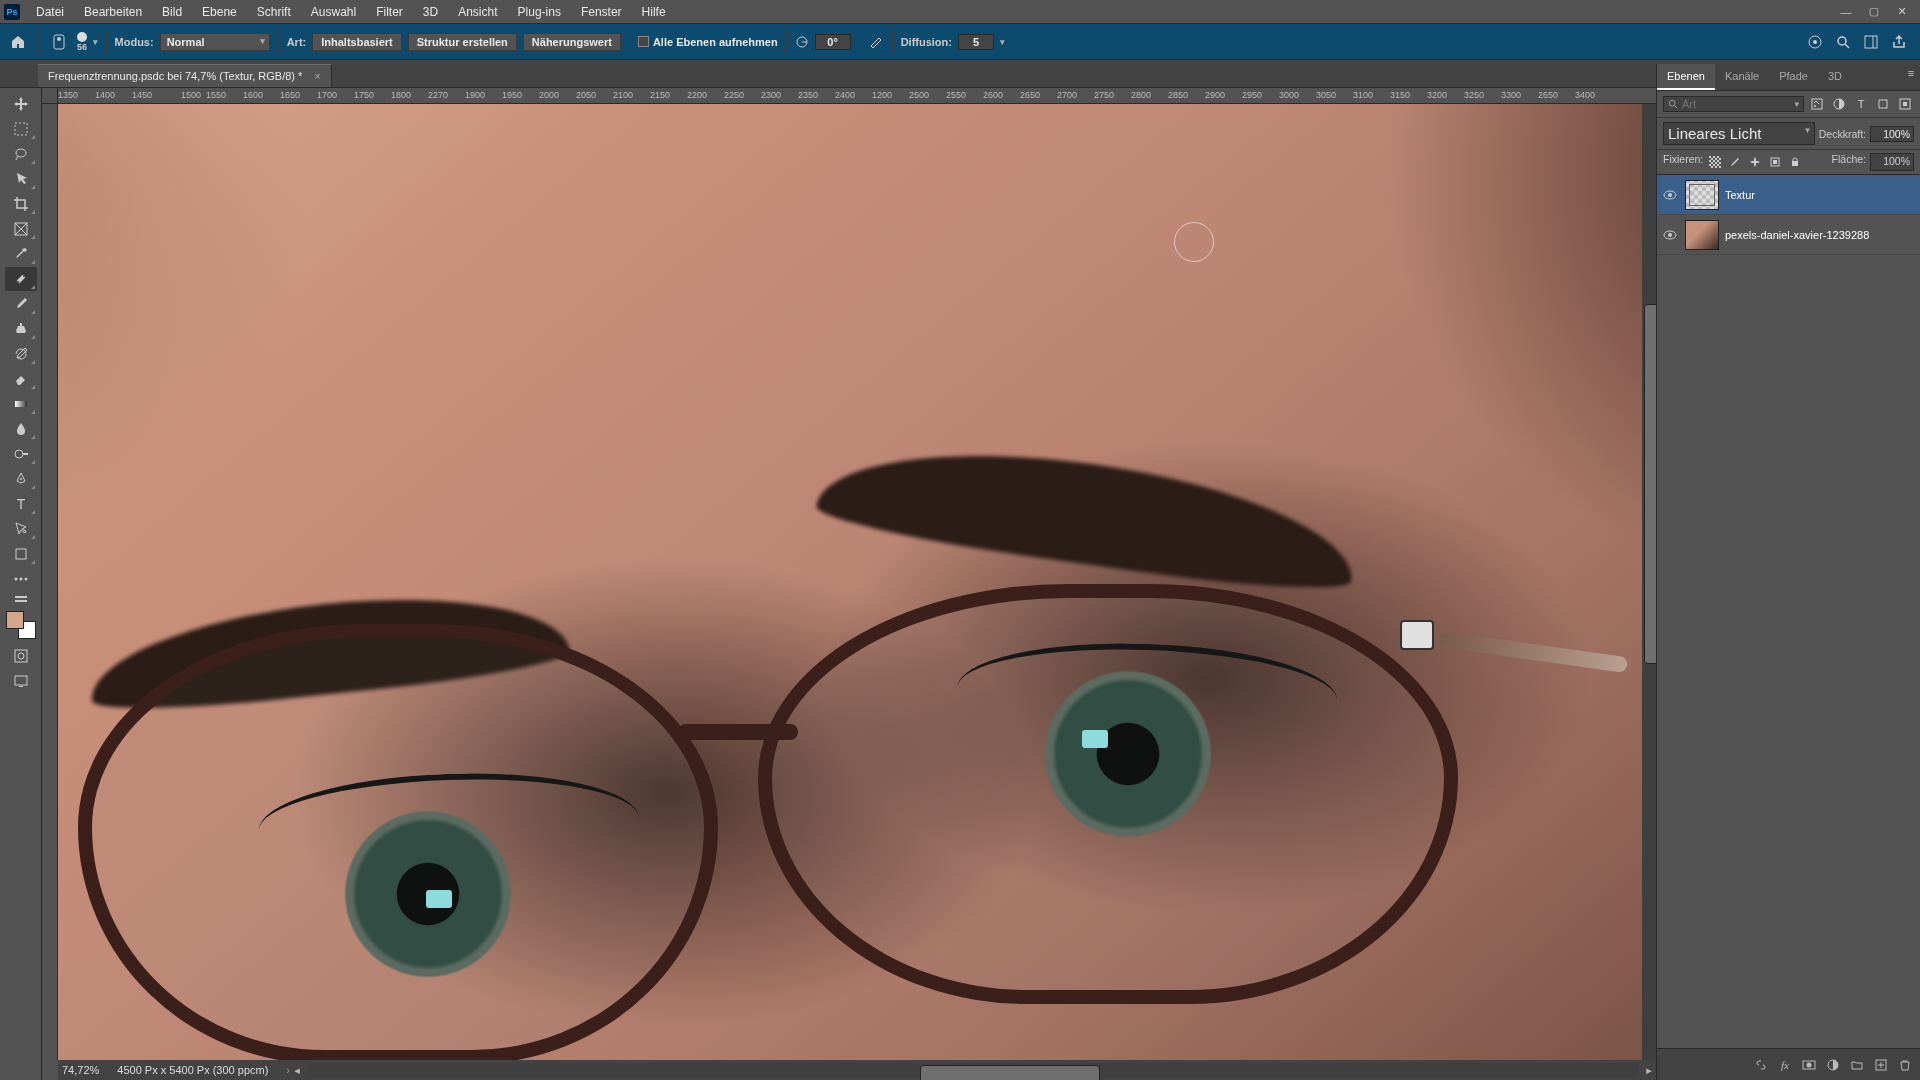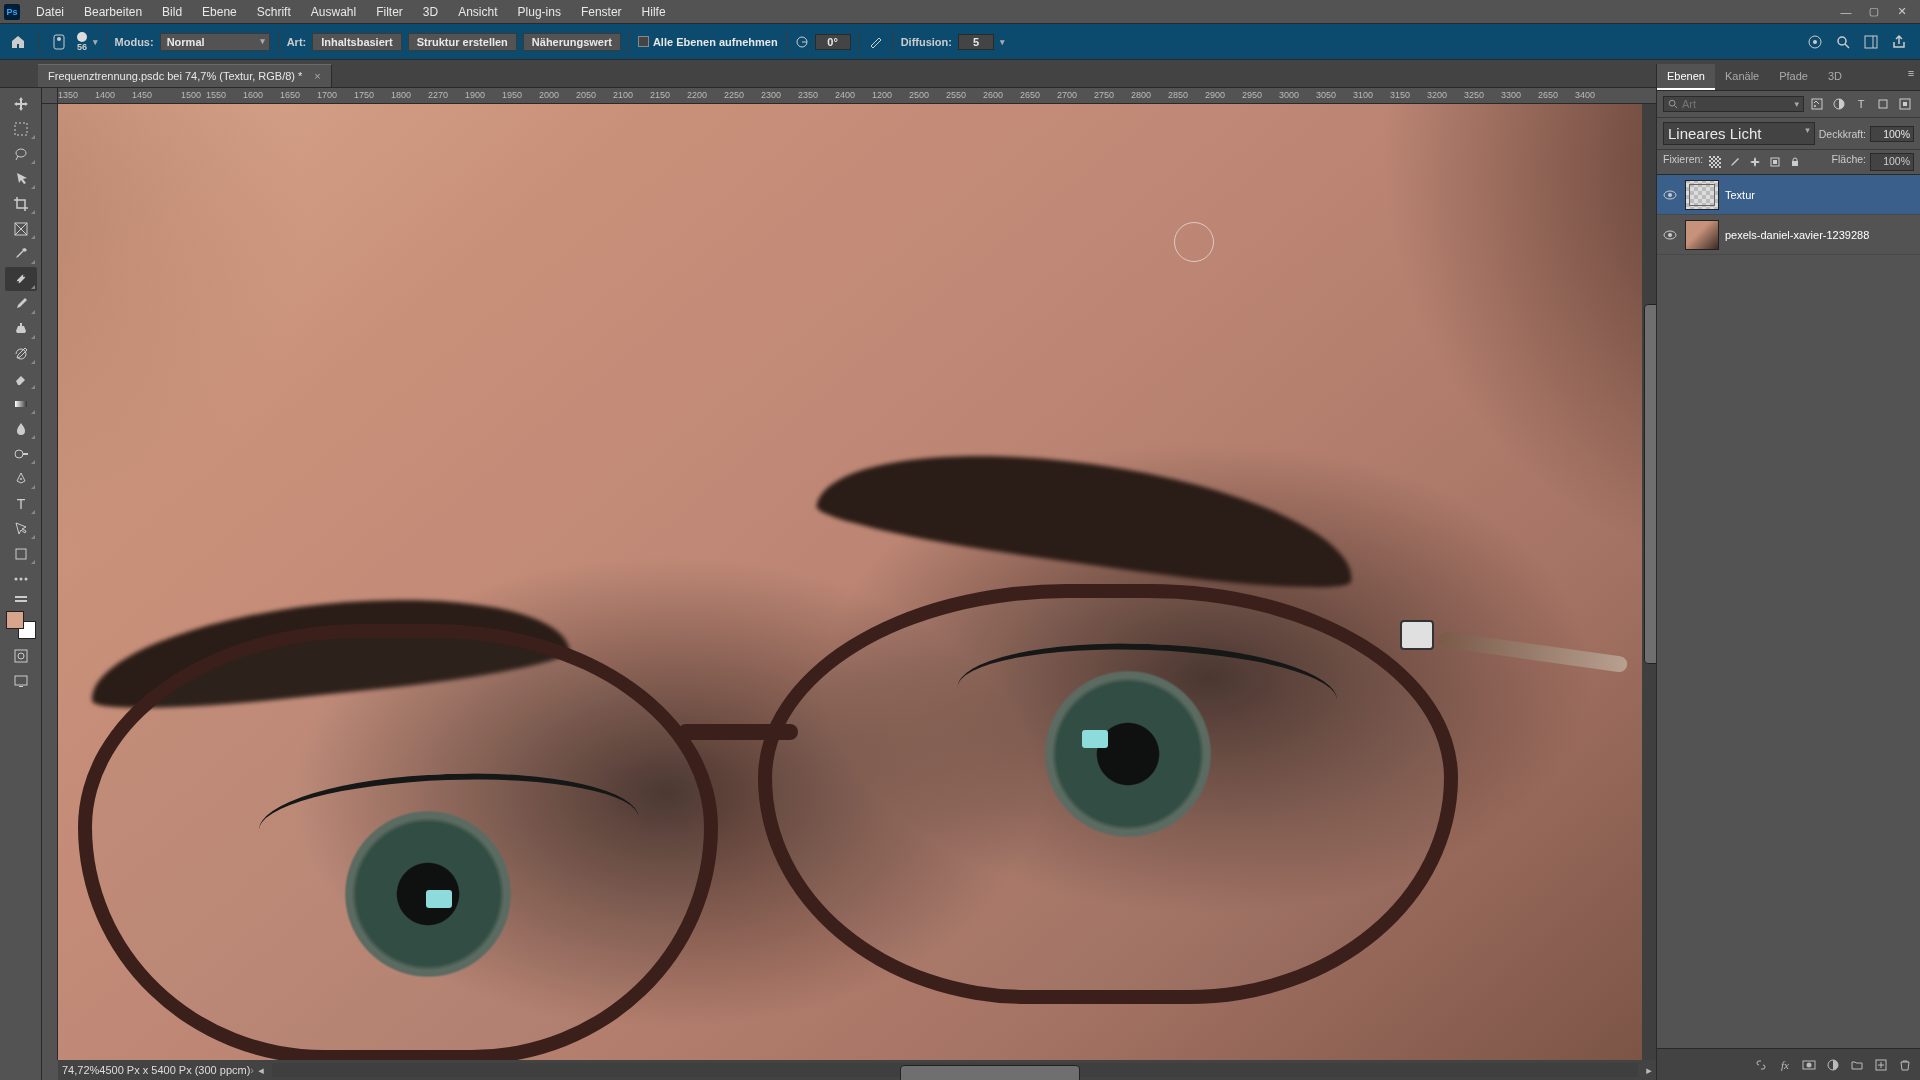--- a/index.html
+++ b/index.html
@@ -60,21 +60,21 @@
 .eye.r { left:980px; top:560px; }
 .hl { position:absolute; width:26px; height:18px; background:#8fe0e0; border-radius:3px; }
 .hl.l { left:368px; top:786px; } .hl.r { left:1024px; top:626px; }
 .lashes { position:absolute; border-top:6px solid #111; border-radius:60% 60% 0 0/100% 100% 0 0; transform:rotate(-2deg);}
 .lashes.l { left:200px; top:670px; width:380px; height:60px;}
 .lashes.r { left:900px; top:540px; width:380px; height:60px; transform:rotate(2deg);}
 .cursor-ring { position:absolute; width:40px; height:40px; border:1px solid rgba(255,255,255,.55); border-radius:50%; left:1116px; top:118px; pointer-events:none;}
 .vscroll { position:absolute; right:0; top:0; bottom:0; width:14px; background:#3f3f3f; }
 .vscroll .thumb { position:absolute; left:2px; right:2px; top:200px; height:360px; background:#6f6f6f; border-radius:4px; }
 .hscroll-wrap { position:absolute; left:58px; right:264px; bottom:0; height:20px; background:#434343; display:flex; align-items:center; }
-.status-left { display:flex; align-items:center; gap:0; padding-left:4px; color:#ddd; font-size:11px; }
+.status-left { display:flex; align-items:center; gap:18px; padding-left:4px; color:#ddd; font-size:11px; }
 .scroll-h { flex:1; height:14px; background:#3f3f3f; margin:0 4px; position:relative; }
 .scroll-h .thumb { position:absolute; top:2px; bottom:2px; left:46%; width:180px; background:#6f6f6f; border-radius:4px;}
 .scroll-arrow { width:14px; height:14px; display:flex; align-items:center; justify-content:center; color:#bbb; cursor:pointer;}
 
 
 .toolbox { position:absolute; top:88px; left:0; width:42px; bottom:0; background:#535353; border-right:1px solid #2a2a2a; display:flex; flex-direction:column; align-items:center; padding-top:4px; gap:1px; }
 .tbx { width:32px; height:24px; display:flex; align-items:center; justify-content:center; cursor:pointer; color:#ccc; border-radius:2px; position:relative;}
 .tbx.sel { background:#393939; }
 .tbx::after{content:"";position:absolute;right:2px;bottom:2px;width:0;height:0;border-right:4px solid #888;border-top:4px solid transparent;}
 .tbx.nofly::after{display:none;}

